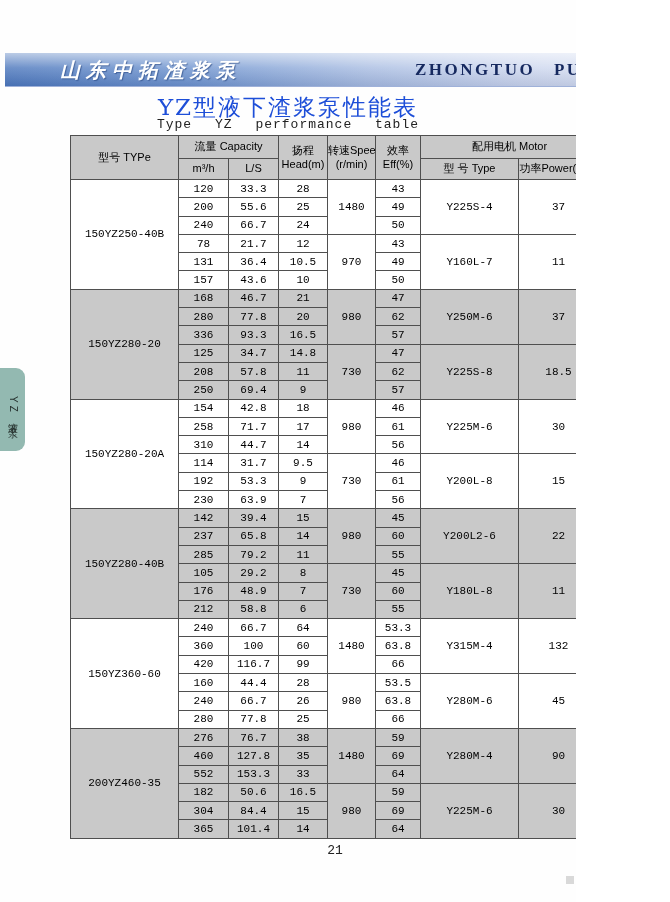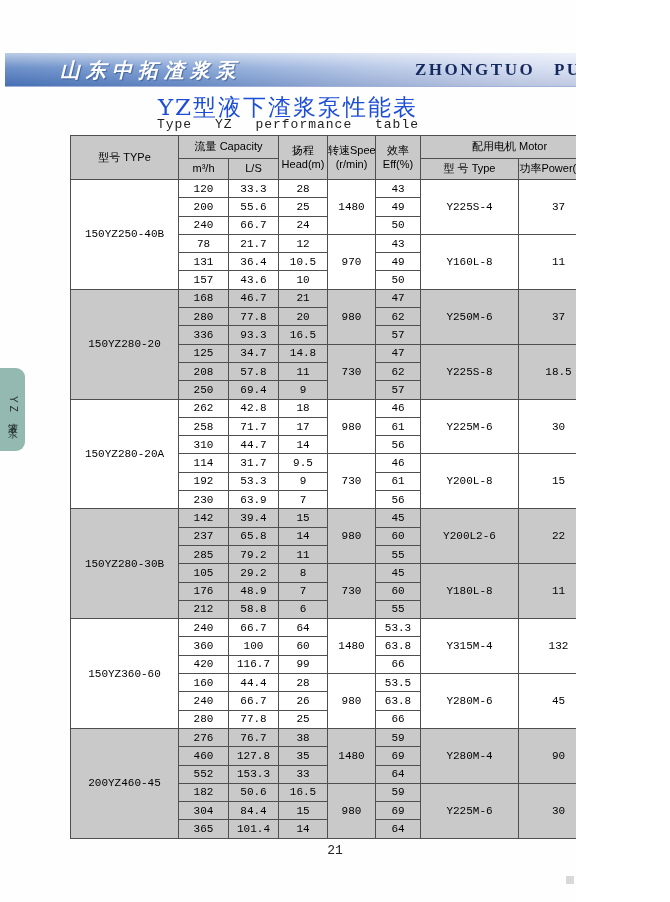--- a/index.html
+++ b/index.html
@@ -123,21 +123,21 @@
           <td>66.7</td>
           <td>24</td>
           <td>50</td>
         </tr>
         <tr>
           <td>78</td>
           <td>21.7</td>
           <td>12</td>
           <td rowspan="3">970</td>
           <td>43</td>
-          <td rowspan="3">Y160L-8</td>
+          <td rowspan="3">Y160L-7</td>
           <td rowspan="3">11</td>
         </tr>
         <tr>
           <td>131</td>
           <td>36.4</td>
           <td>10.5</td>
           <td>49</td>
         </tr>
         <tr>
           <td>157</td>
@@ -183,21 +183,21 @@
           <td class="shaded">62</td>
         </tr>
         <tr>
           <td class="shaded">250</td>
           <td class="shaded">69.4</td>
           <td class="shaded">9</td>
           <td class="shaded">57</td>
         </tr>
         <tr>
           <td rowspan="6">150YZ280-20A</td>
-          <td>262</td>
+          <td>154</td>
           <td>42.8</td>
           <td>18</td>
           <td rowspan="3">980</td>
           <td>46</td>
           <td rowspan="3">Y225M-6</td>
           <td rowspan="3">30</td>
         </tr>
         <tr>
           <td>258</td>
           <td>71.7</td>
@@ -225,21 +225,21 @@
           <td>9</td>
           <td>61</td>
         </tr>
         <tr>
           <td>230</td>
           <td>63.9</td>
           <td>7</td>
           <td>56</td>
         </tr>
         <tr>
-          <td rowspan="6" class="shaded">150YZ280-30B</td>
+          <td rowspan="6" class="shaded">150YZ280-40B</td>
           <td class="shaded">142</td>
           <td class="shaded">39.4</td>
           <td class="shaded">15</td>
           <td rowspan="3" class="shaded">980</td>
           <td class="shaded">45</td>
           <td rowspan="3" class="shaded">Y200L2-6</td>
           <td rowspan="3" class="shaded">22</td>
         </tr>
         <tr>
           <td class="shaded">237</td>
@@ -311,21 +311,21 @@
           <td>26</td>
           <td>63.8</td>
         </tr>
         <tr>
           <td>280</td>
           <td>77.8</td>
           <td>25</td>
           <td>66</td>
         </tr>
         <tr>
-          <td rowspan="6" class="shaded">200YZ460-45</td>
+          <td rowspan="6" class="shaded">200YZ460-35</td>
           <td class="shaded">276</td>
           <td class="shaded">76.7</td>
           <td class="shaded">38</td>
           <td rowspan="3" class="shaded">1480</td>
           <td class="shaded">59</td>
           <td rowspan="3" class="shaded">Y280M-4</td>
           <td rowspan="3" class="shaded">90</td>
         </tr>
         <tr>
           <td class="shaded">460</td>

